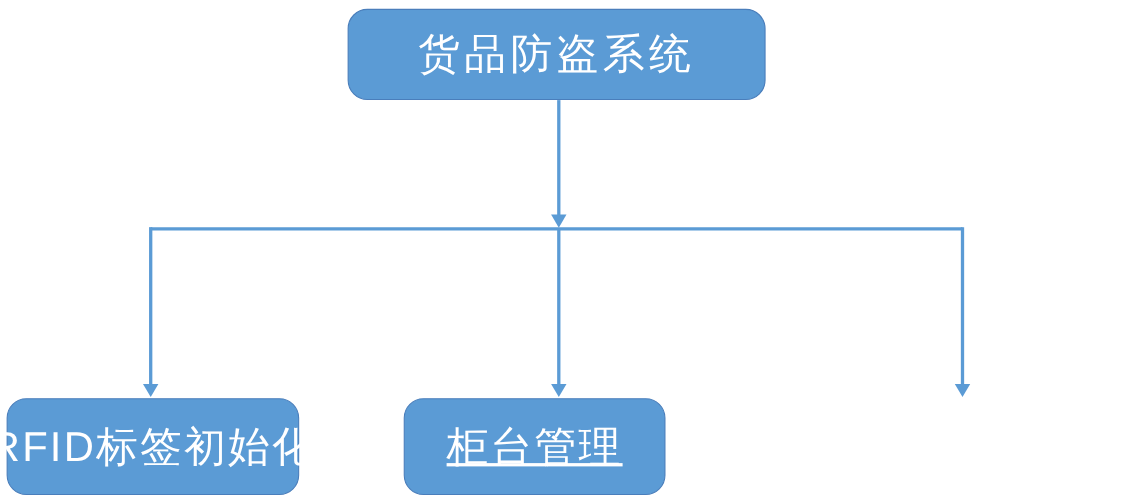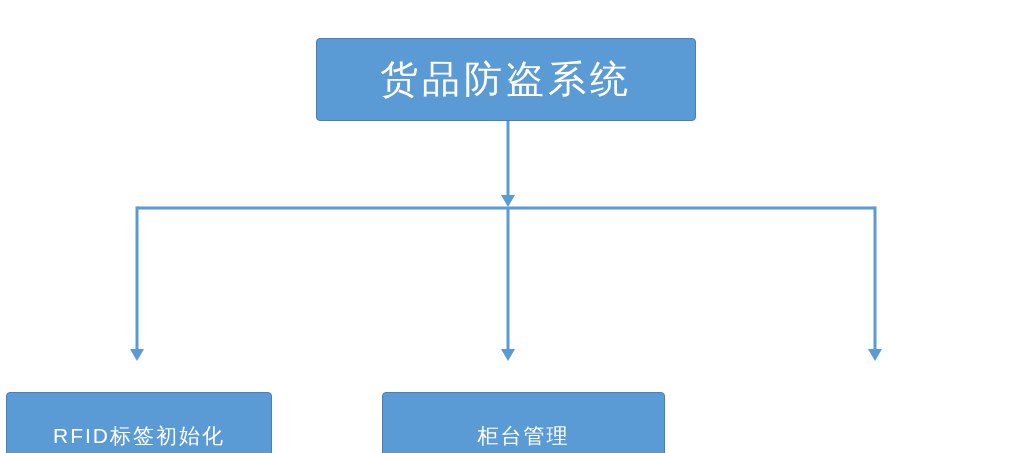--- a/index.html
+++ b/index.html
@@ -25,45 +25,44 @@
     position: absolute;
     left: 0; top: 0;
     width: 1030px;
     height: 453px;
     pointer-events: none;
   }
   .node {
     position: absolute;
     background: var(--node-fill);
     border: 1.5px solid var(--node-border);
-    border-radius: 4px;
+    border-radius: 18px;
     color: var(--node-text);
     display: flex;
     align-items: center;
     justify-content: center;
     text-align: center;
     white-space: nowrap;
-    margin-top: 30px;
   }
   .node-root {
     left: 316px; top: 8px;
     width: 380px; height: 83px;
     font-size: 38px;
     letter-spacing: 4px;
     font-weight: 400;
   }
   .node-child {
     top: 362px;
     height: 88px;
-    font-size: 21px;
+    font-size: 38px;
     letter-spacing: 2px;
     font-weight: 400;
   }
   .node-child-0 { left: 6px;   width: 266px; }
-  .node-child-1 { left: 382px; width: 283px; }
+  .node-child-1 { left: 367px; width: 238px; text-decoration: underline; }
   .node-child-2 { left: 728px; width: 294px; }
   .conn-line { stroke: var(--connector); stroke-width: 3; fill: none; }
   .conn-head { fill: var(--connector); stroke: none; }
 </style>
 </head>
 <body>
 
 <div class="canvas">
 
   <svg class="connector-layer" viewBox="0 0 1030 453" xmlns="http://www.w3.org/2000/svg">

